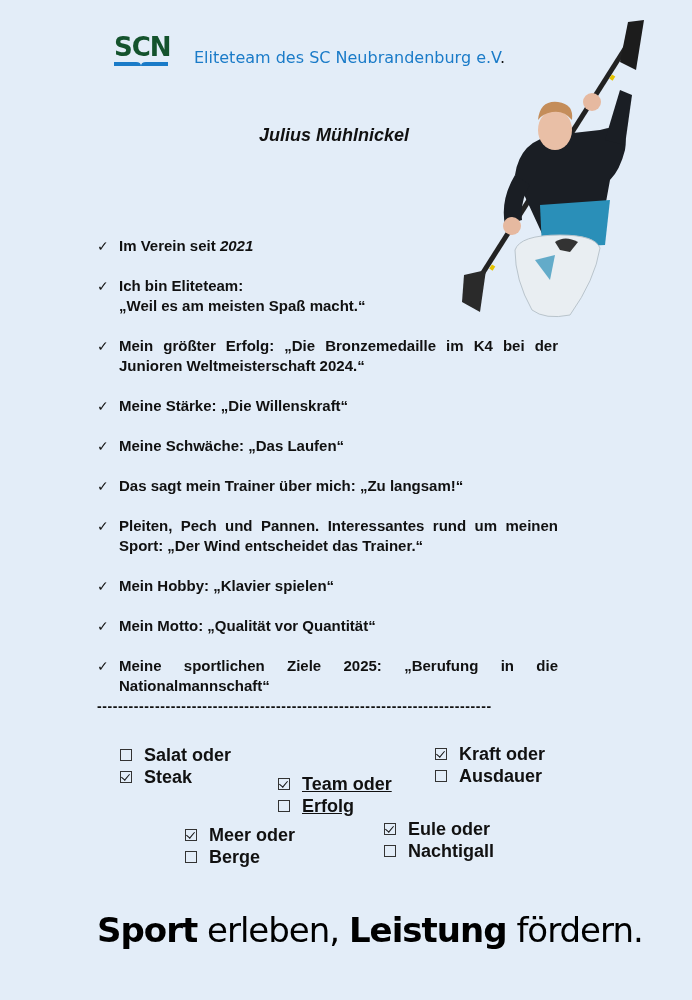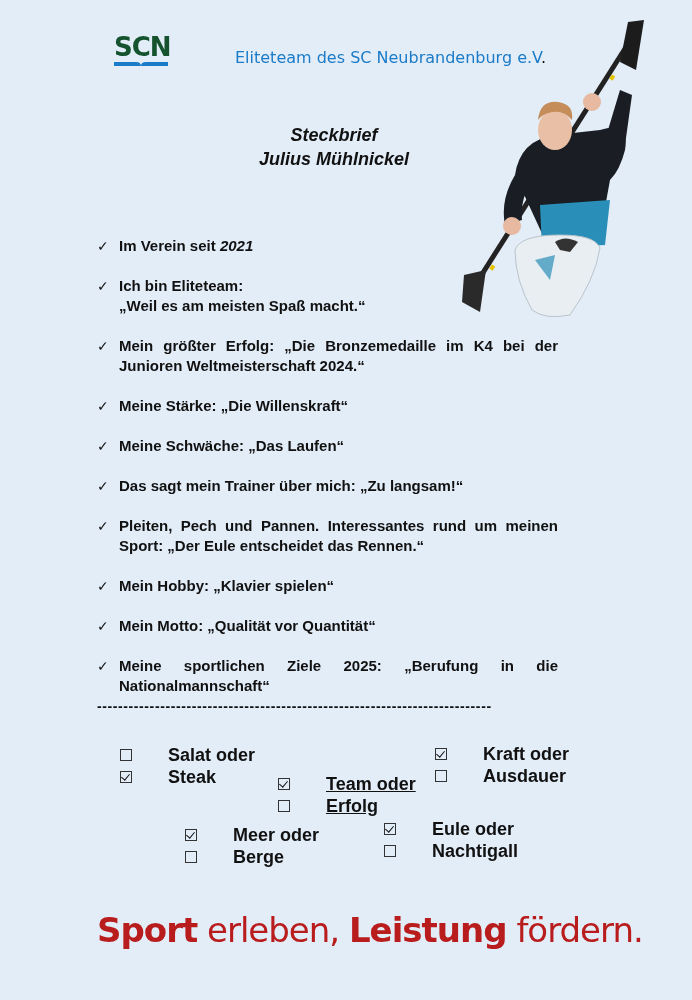--- a/index.html
+++ b/index.html
@@ -3,52 +3,51 @@
 <meta charset="utf-8">
 <style>
   html, body { margin:0; padding:0; }
   body {
     width:692px; height:1000px; background:#e3edf8; position:relative; overflow:hidden;
     font-family:"Liberation Sans", sans-serif; color:#111;
   }
   .logo { position:absolute; left:114px; top:34px; width:54px; height:36px; }
   .logo-text { font-family:"DejaVu Sans", sans-serif; font-weight:bold; font-size:26px; color:#14532d; letter-spacing:-1px; line-height:26px; display:block; }
   .logo-wave { display:block; width:54px; height:6px; margin-top:1px; }
-  .tagline-top { position:absolute; left:194px; top:48px; font-family:"DejaVu Sans", sans-serif; font-size:16px; color:#1a7bc8;margin-left:41px; }
+  .tagline-top { position:absolute; left:194px; top:48px; font-family:"DejaVu Sans", sans-serif; font-size:16px; color:#1a7bc8; }
   .tagline-top .dot { color:#111; }
   .title { position:absolute; left:0; width:668px; top:123px; text-align:center; font-weight:bold; font-style:italic; font-size:18px; line-height:24px; }
   .title div { margin-left:0; }
   .athlete { position:absolute; left:460px; top:20px; width:190px; height:305px; }
   .list { position:absolute; left:97px; top:236px; width:461px; margin:0; padding:0; list-style:none; }
   .list li { position:relative; padding-left:22px; font-weight:bold; font-size:15px; line-height:20px; margin-bottom:20px; text-align:justify; }
   .list li .chk { position:absolute; left:0; top:0; font-weight:normal; font-size:14px; }
   .dashes { position:absolute; left:97px; top:698px; font-size:14px; font-weight:bold; letter-spacing:0.6px; white-space:nowrap; overflow:hidden; width:460px; }
   .cb-group { position:absolute; font-weight:bold; font-size:18px; line-height:22px; }
-  .cb-row { display:flex; align-items:center; white-space:nowrap;gap:24px; }
+  .cb-row { display:flex; align-items:center; white-space:nowrap; }
   .box { display:inline-block; width:10px; height:10px; border:1.2px solid #333; margin-right:12px; position:relative; flex:none; }
   .box.checked::after { content:""; position:absolute; left:2px; top:0px; width:4px; height:7px; border-right:1.5px solid #111; border-bottom:1.5px solid #111; transform:rotate(40deg); }
-  .slogan { position:absolute; left:97px; top:910px; font-family:"DejaVu Sans", sans-serif; font-size:34px; color:#b91c1c; letter-spacing:-1px; }
+  .slogan { position:absolute; left:97px; top:910px; font-family:"DejaVu Sans", sans-serif; font-size:34px; color:#000000; letter-spacing:-1px; }
   .slogan b { font-weight:bold; }
   .slogan span.light { font-weight:normal; }
 </style>
 </head>
 <body>
 
 <div class="logo">
   <span class="logo-text">SCN</span>
   <svg class="logo-wave" viewBox="0 0 54 6">
     <path d="M0 1 H22 Q27 1 27 5 Q27 1 32 1 H54 V5 H0 Z" fill="#1a7bc8"></path>
   </svg>
 </div>
 <div class="tagline-top">
   <span>Eliteteam des SC Neubrandenburg e.V</span><span class="dot">.</span>
 </div>
 
 <div class="title">
-  <div>Steckbrief</div>
   <div>Julius Mühlnickel</div>
 </div>
 
 <svg class="athlete" viewBox="0 0 190 305">
 
   <line x1="180" y1="5" x2="12" y2="270" stroke="#222" stroke-width="5"></line>
 
   <path d="M168 2 L184 0 L176 50 L160 42 Z" fill="#1c1c1c"></path>
 
   <path d="M4 255 L26 250 L20 292 L2 282 Z" fill="#2a2a2a"></path>
@@ -72,21 +71,21 @@
   <path d="M95 222 Q105 215 118 222 L110 232 L100 230 Z" fill="#333"></path>
 </svg>
 
 <ul class="list">
   <li><span class="chk">✓</span><span>Im Verein seit </span><i>2021</i></li>
   <li><span class="chk">✓</span><span>Ich bin Eliteteam:</span><br><span>„Weil es am meisten Spaß macht.“</span></li>
   <li><span class="chk">✓</span><span>Mein größter Erfolg: </span><span>„Die Bronzemedaille im K4 bei der Junioren Weltmeisterschaft 2024.“</span></li>
   <li><span class="chk">✓</span><span>Meine Stärke: </span><span>„Die Willenskraft“</span></li>
   <li><span class="chk">✓</span><span>Meine Schwäche: </span><span>„Das Laufen“</span></li>
   <li><span class="chk">✓</span><span>Das sagt mein Trainer über mich: </span><span>„Zu langsam!“</span></li>
-  <li><span class="chk">✓</span><span>Pleiten, Pech und Pannen. Interessantes rund um meinen Sport: </span><span>„Der Eule entscheidet das Rennen.“</span></li>
+  <li><span class="chk">✓</span><span>Pleiten, Pech und Pannen. Interessantes rund um meinen Sport: </span><span>„Der Wind entscheidet das Trainer.“</span></li>
   <li><span class="chk">✓</span><span>Mein Hobby: </span><span>„Klavier spielen“</span></li>
   <li><span class="chk">✓</span><span>Mein Motto: </span><span>„Qualität vor Quantität“</span></li>
   <li><span class="chk">✓</span><span>Meine sportlichen Ziele 2025: </span><span>„Berufung in die Nationalmannschaft“</span></li>
 </ul>
 
 <div class="dashes">---------------------------------------------------------------------------</div>
 
 <div class="cb-group" style="left:120px; top:744px;">
   <div class="cb-row">
       <span class="box"></span>

